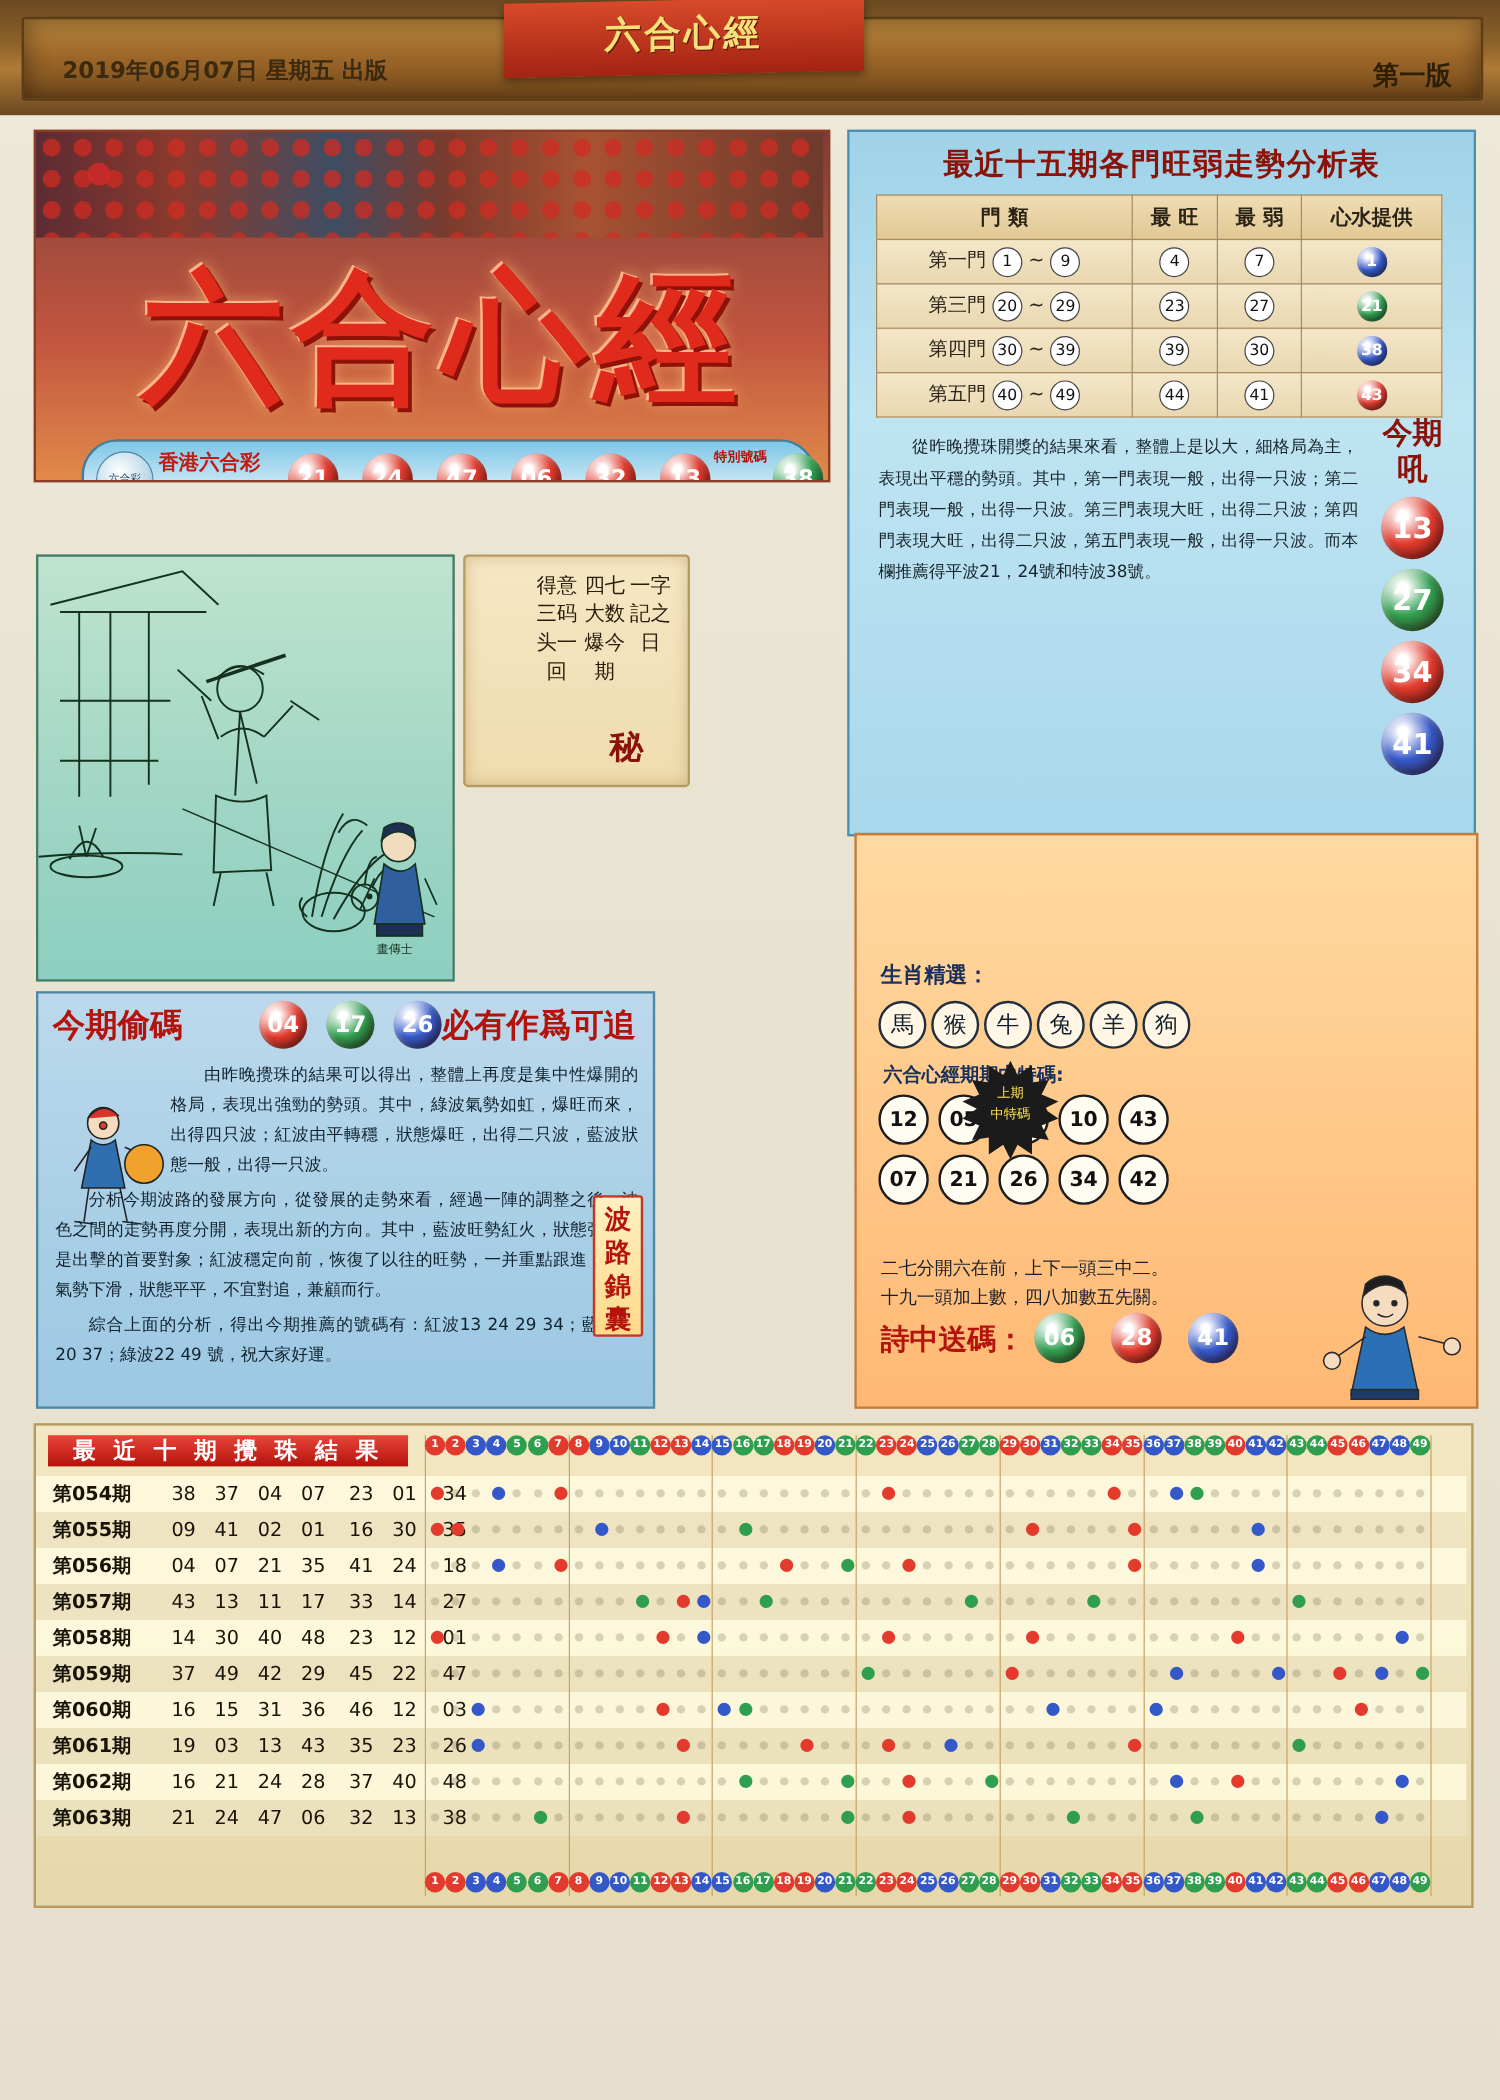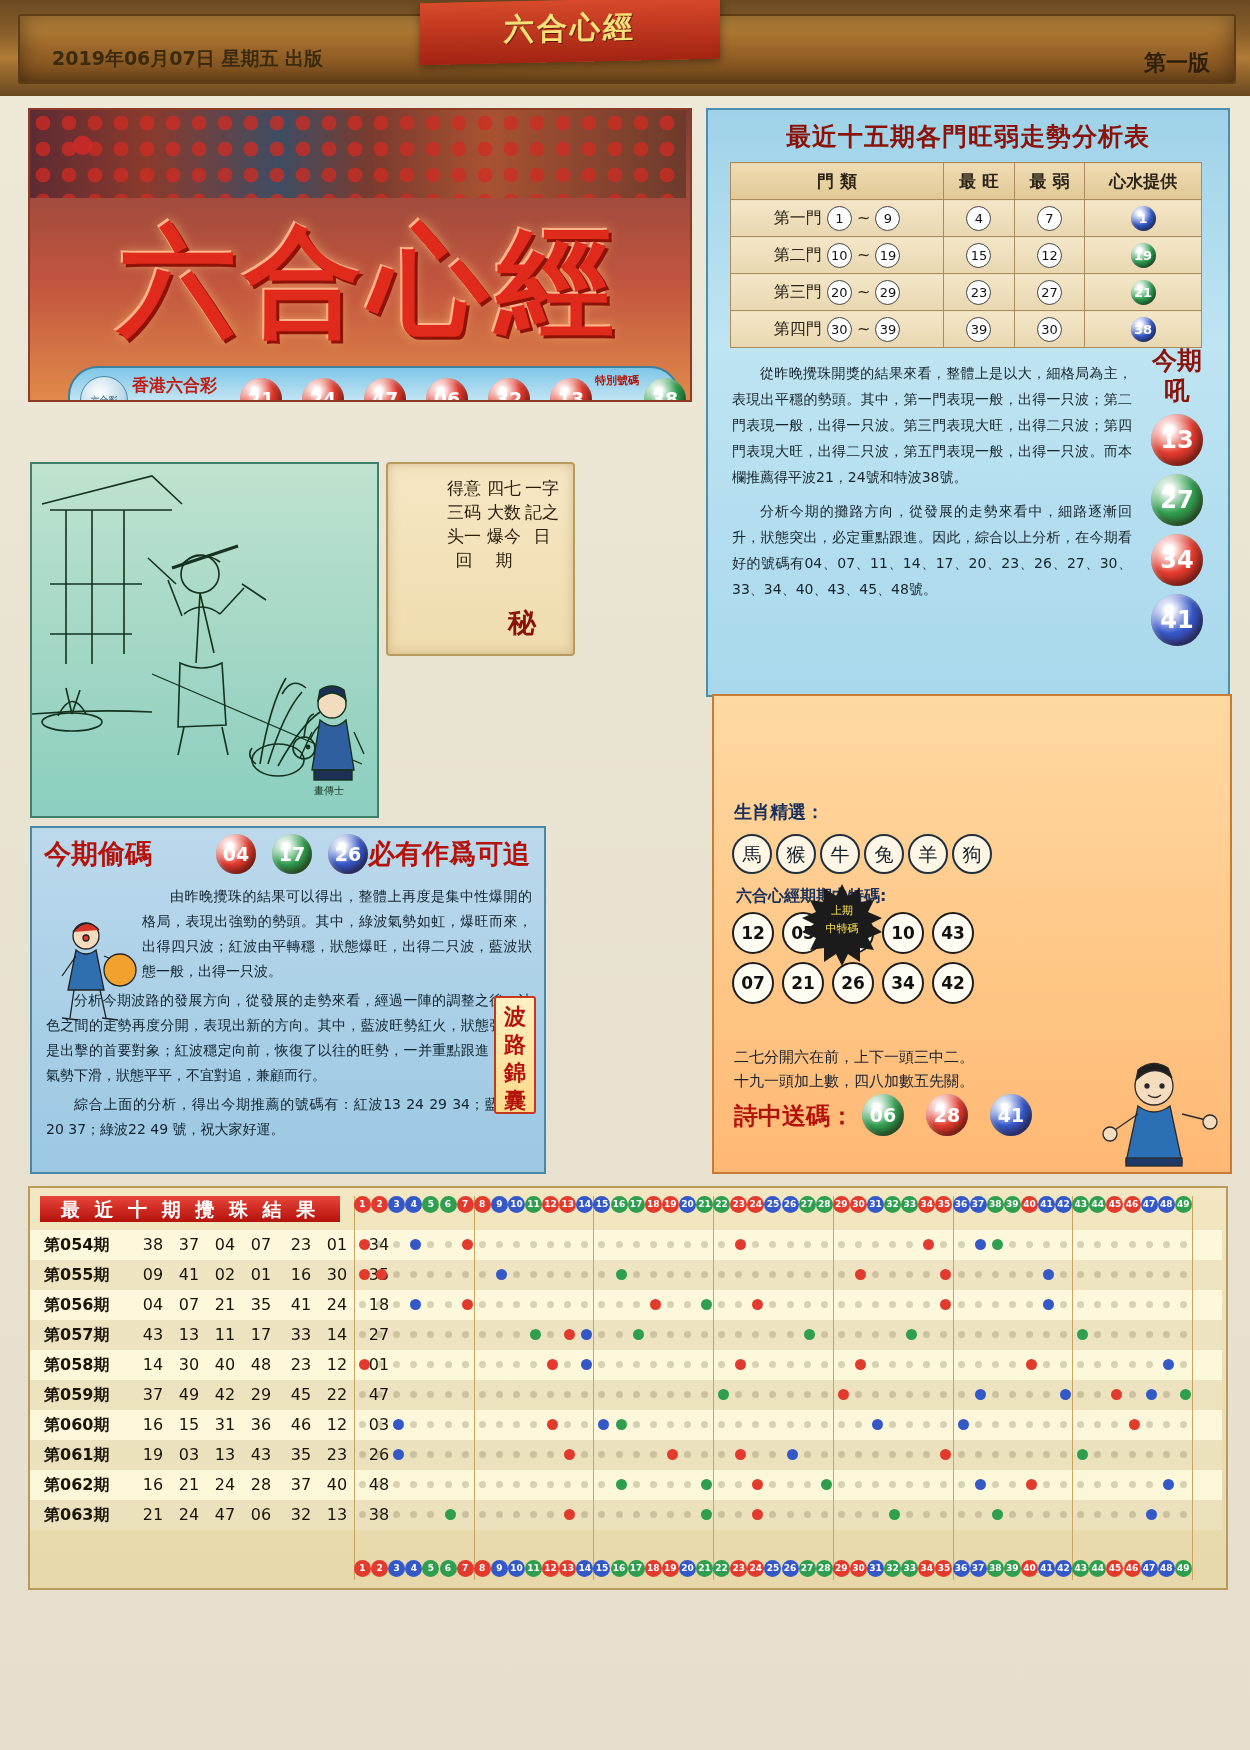--- a/index.html
+++ b/index.html
@@ -222,42 +222,41 @@
           </tr>
         </thead>
       <tbody id="trBody">
           <tr>
             <td><span style="font-size:16px">第一門</span> <span class="circ">1</span> ~ <span class="circ">9</span></td>
             <td><span class="circ">4</span></td>
             <td><span class="circ">7</span></td>
             <td><span class="mball" style="background:radial-gradient(circle at 35% 30%,#fff 0 2px,#3558c9 50%,#222 120%)">1</span></td>
           </tr>
           <tr>
-            <td><span style="font-size:16px">第二門</span> <span class="circ">10</span> ~ <span class="circ">19</span></td>
-            <td><span class="circ">15</span></td>
-            <td><span class="circ">12</span></td>
-            <td><span class="mball" style="background:radial-gradient(circle at 35% 30%,#fff 0 2px,#2f9e4f 50%,#222 120%)">19</span></td>
-          </tr>
-          <tr>
             <td><span style="font-size:16px">第三門</span> <span class="circ">20</span> ~ <span class="circ">29</span></td>
             <td><span class="circ">23</span></td>
             <td><span class="circ">27</span></td>
             <td><span class="mball" style="background:radial-gradient(circle at 35% 30%,#fff 0 2px,#2f9e4f 50%,#222 120%)">21</span></td>
           </tr>
           <tr>
             <td><span style="font-size:16px">第四門</span> <span class="circ">30</span> ~ <span class="circ">39</span></td>
             <td><span class="circ">39</span></td>
             <td><span class="circ">30</span></td>
             <td><span class="mball" style="background:radial-gradient(circle at 35% 30%,#fff 0 2px,#3558c9 50%,#222 120%)">38</span></td>
           </tr>
+          <tr>
+            <td><span style="font-size:16px">第五門</span> <span class="circ">40</span> ~ <span class="circ">49</span></td>
+            <td><span class="circ">44</span></td>
+            <td><span class="circ">41</span></td>
+            <td><span class="mball" style="background:radial-gradient(circle at 35% 30%,#fff 0 2px,#e23b2e 50%,#222 120%)">43</span></td>
+          </tr>
         </tbody>
     </table>
     <div class="rtext">
       <p>從昨晚攪珠開獎的結果來看，整體上是以大，細格局為主，表現出平穩的勢頭。其中，第一門表現一般，出得一只波；第二門表現一般，出得一只波。第三門表現大旺，出得二只波；第四門表現大旺，出得二只波，第五門表現一般，出得一只波。而本欄推薦得平波21，24號和特波38號。</p>
-      <p>分析今期的攤路方向，從發展的走勢來看中，細路逐漸回升，狀態突出，必定重點跟進。因此，綜合以上分析，在今期看好的號碼有04、07、11、14、17、20、23、26、27、30、33、34、40、43、45、48號。</p>
     </div>
     <div class="jinqi">
       <div class="cap">今期吼</div>
       <div id="jinqiBalls">
           <div class="b" style="background: radial-gradient(circle at 35% 30%, rgb(255, 255, 255) 0px, rgb(255, 255, 255) 4px, rgb(226, 59, 46) 48%, rgb(58, 10, 4) 120%);">13</div>
           <div class="b" style="background: radial-gradient(circle at 35% 30%, rgb(255, 255, 255) 0px, rgb(255, 255, 255) 4px, rgb(47, 158, 79) 48%, rgb(58, 10, 4) 120%);">27</div>
           <div class="b" style="background: radial-gradient(circle at 35% 30%, rgb(255, 255, 255) 0px, rgb(255, 255, 255) 4px, rgb(226, 59, 46) 48%, rgb(58, 10, 4) 120%);">34</div>
           <div class="b" style="background: radial-gradient(circle at 35% 30%, rgb(255, 255, 255) 0px, rgb(255, 255, 255) 4px, rgb(53, 88, 201) 48%, rgb(58, 10, 4) 120%);">41</div>
         </div>
     </div>

